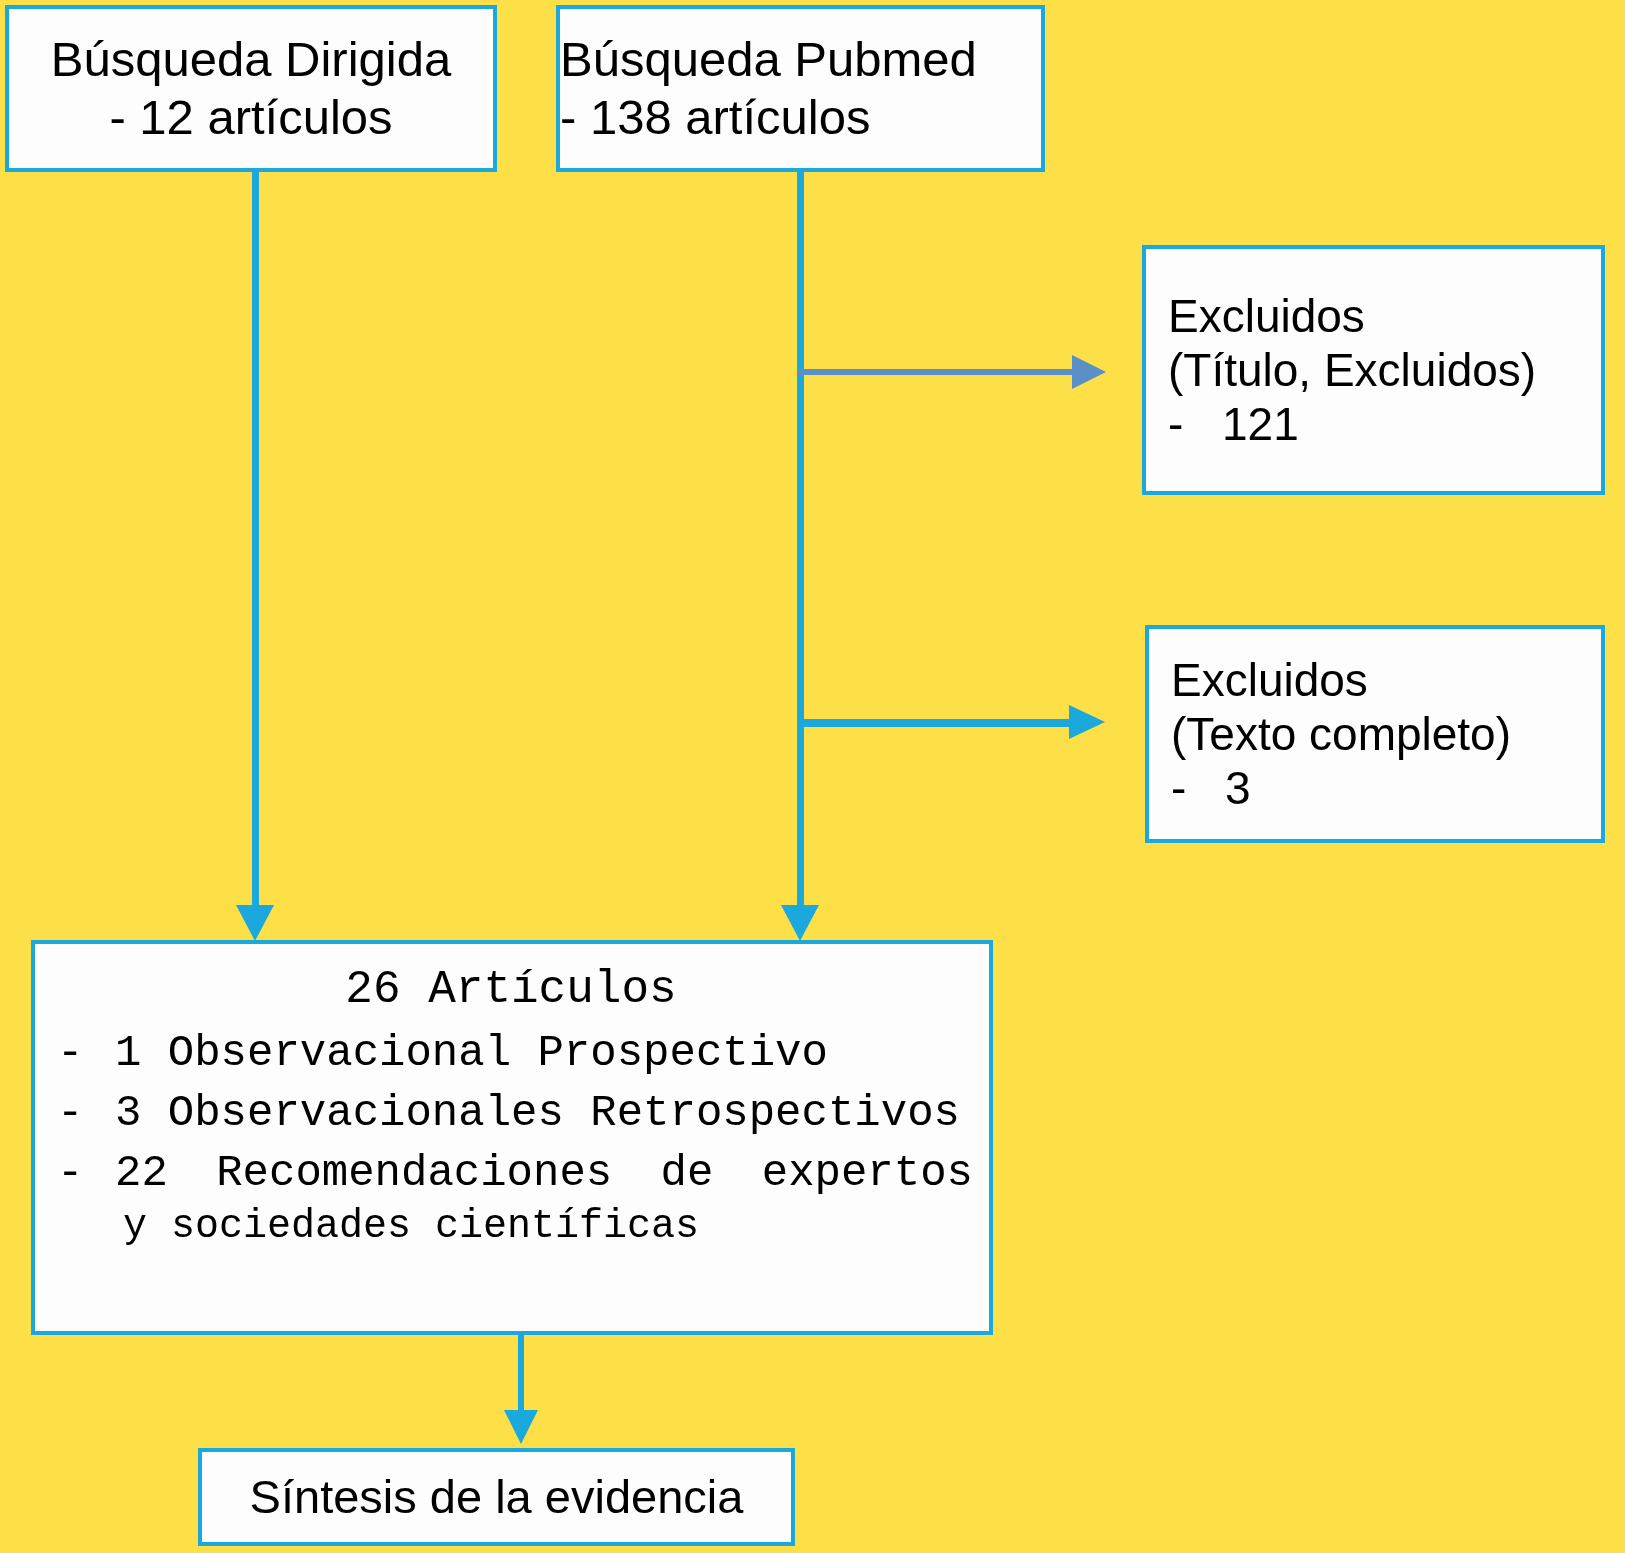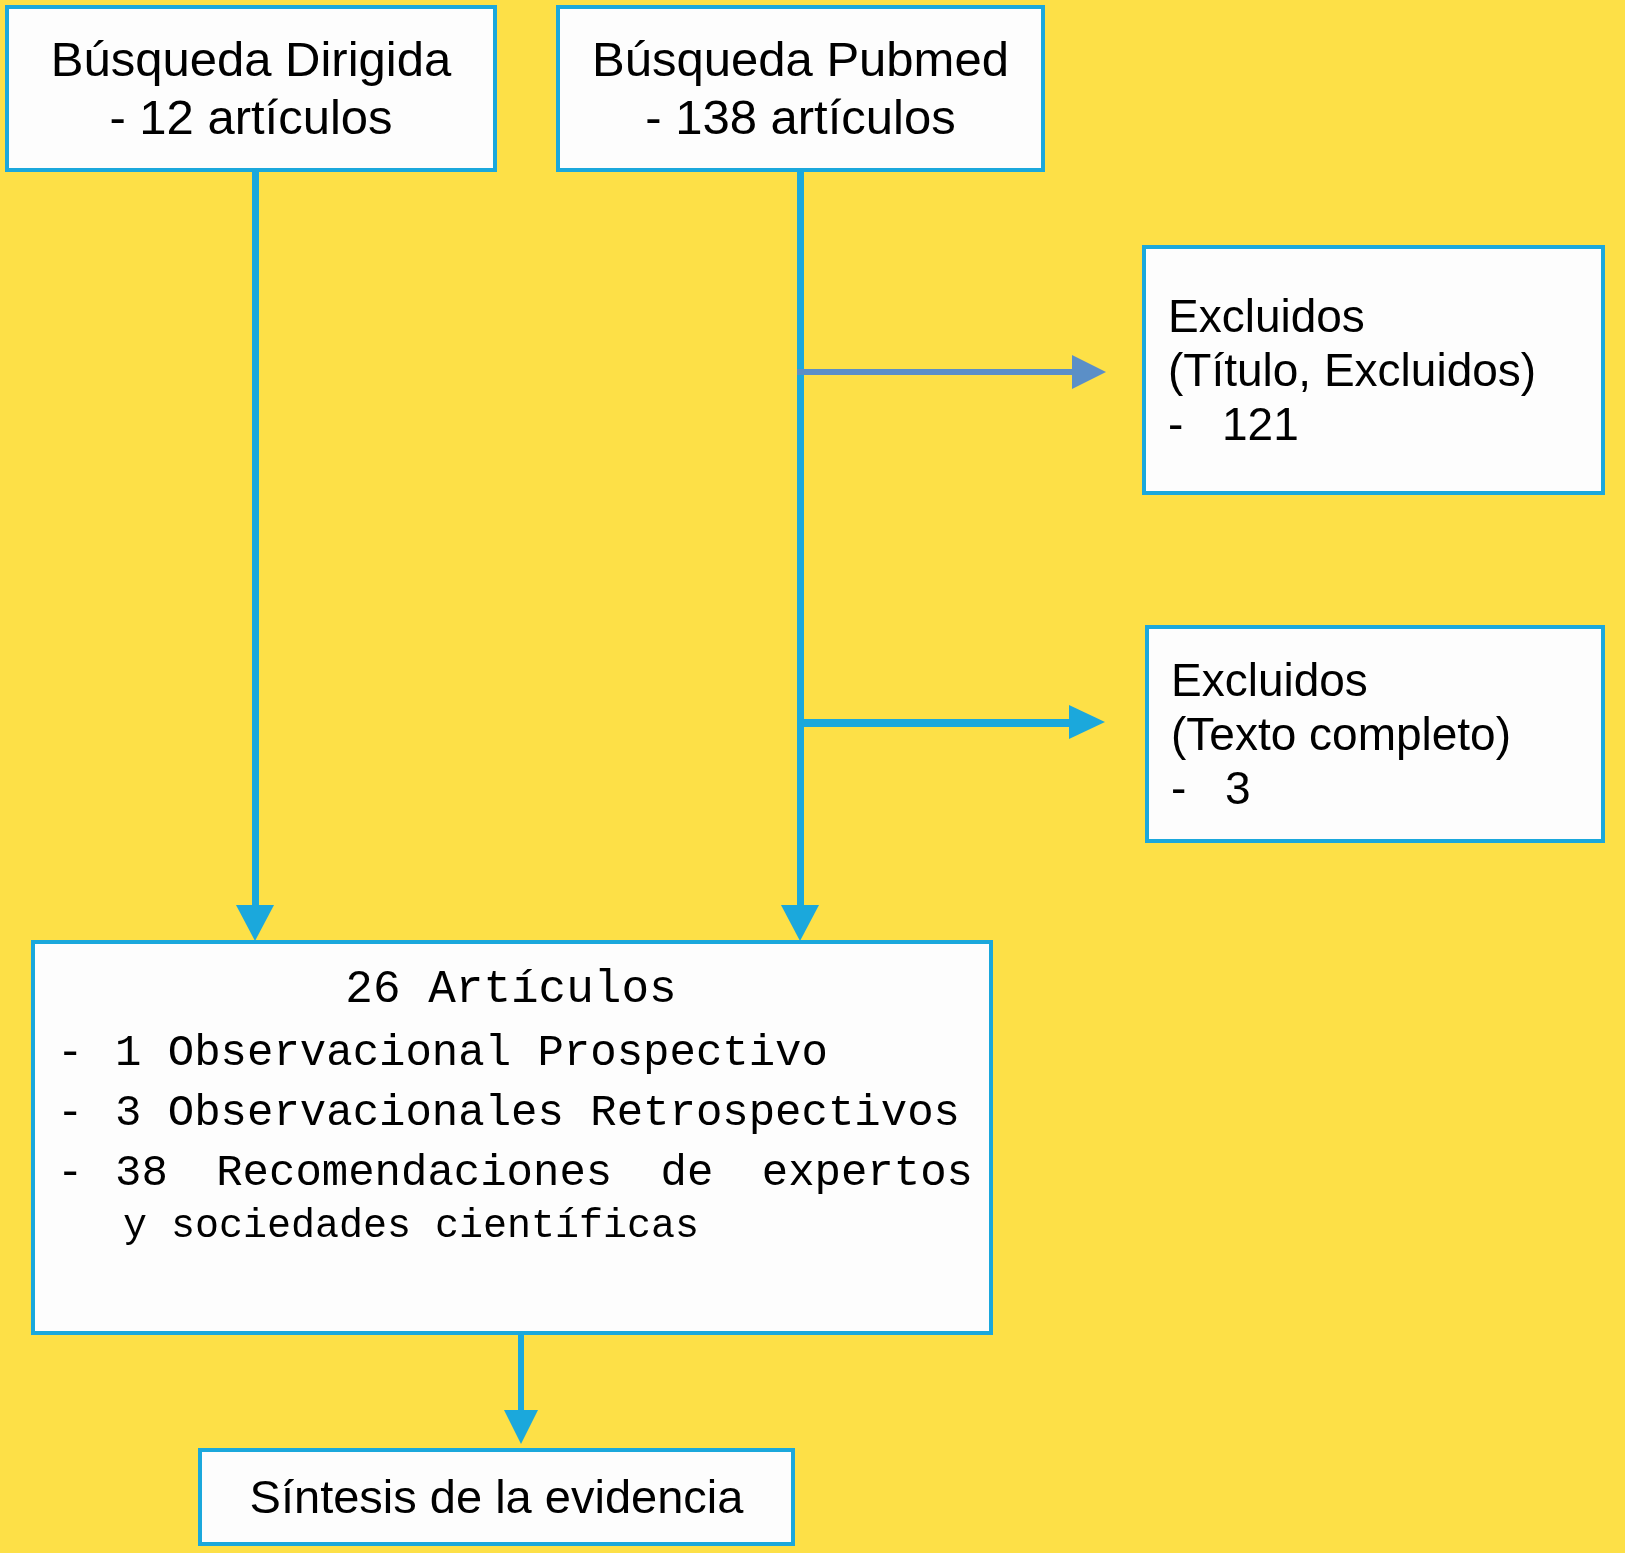--- a/index.html
+++ b/index.html
@@ -31,21 +31,21 @@
     white-space: pre;
     line-height: 1.18;
   }
   
   #box-dirigida {
     left: 5px; top: 5px; width: 492px; height: 167px;
     align-items: center;
   }
   #box-pubmed {
     left: 556px; top: 5px; width: 489px; height: 167px;
-    align-items: center;
+    align-items: flex-start;
   }
   #box-dirigida .line, #box-pubmed .line {
     font-size: 49px;
     text-align: center;
   }
   
   #box-excl-title {
     left: 1142px; top: 245px; width: 463px; height: 250px;
     padding-left: 22px;
     align-items: flex-start;
@@ -191,21 +191,21 @@
       <span class="txt">1 Observacional Prospectivo</span>
     </div>
 
     <div class="bullet">
       <span class="dash">-</span>
       <span class="txt">3 Observacionales Retrospectivos</span>
     </div>
 
     <div class="bullet justify">
       <span class="dash">-</span>
-      <span class="txt">38  Recomendaciones  de  expertos</span>
+      <span class="txt">22  Recomendaciones  de  expertos</span>
     </div>
 
     <div class="contline">y sociedades científicas</div>
   </div>
 
   <div class="node" id="box-sintesis">
     <div class="line">Síntesis de la evidencia</div>
   </div>
 
 </div>

